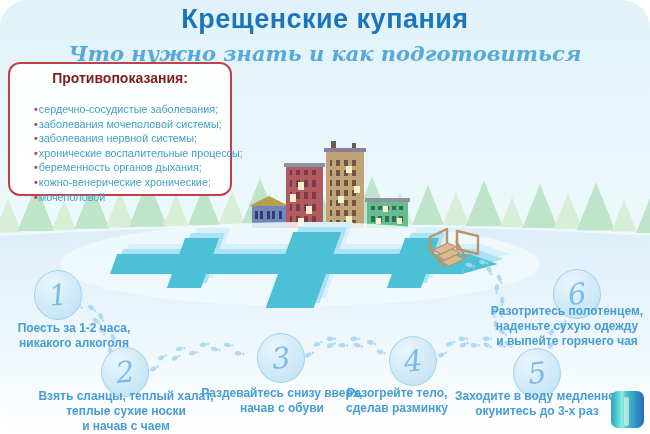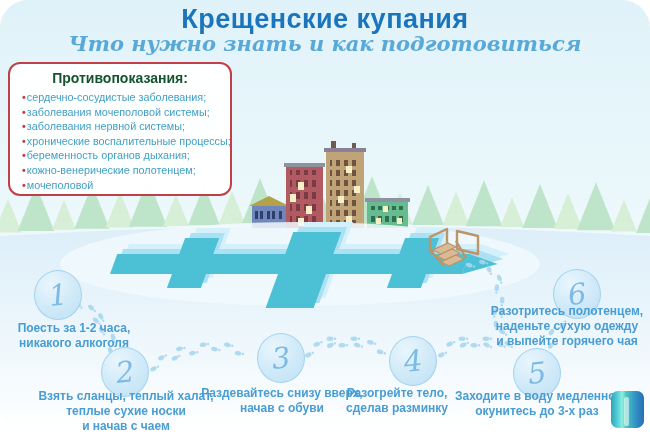--- a/index.html
+++ b/index.html
@@ -2,28 +2,28 @@
 <html><head>
 <meta charset="utf-8">
 <style>
   html,body{margin:0;padding:0;}
   body{width:650px;height:434px;font-family:"Liberation Sans",sans-serif;}
   .stage{position:relative;width:650px;height:434px;overflow:hidden;
          background:linear-gradient(180deg,#e0f2f9 0%,#e9f7fb 40%,#f6fbfd 75%,#fdfeff 100%);border-radius:28px;}
   #scene{position:absolute;left:0;top:0;z-index:1;}
   .title{position:absolute;left:0;top:4px;width:650px;text-align:center;z-index:3;
          color:#1b75bc;font-size:27px;font-weight:bold;letter-spacing:.5px;}
-  .subtitle{position:absolute;left:0;top:31px;width:650px;text-align:center;z-index:3;
+  .subtitle{position:absolute;left:0;top:41px;width:650px;text-align:center;z-index:3;
          font-family:"DejaVu Serif",serif;font-style:italic;font-weight:bold;
          color:#58a9d8;font-size:21px;}
   .alert{position:absolute;left:8px;top:62px;width:224px;height:134px;z-index:3;
          background:rgba(255,255,255,.96);border:2px solid #c0404a;border-radius:12px;
          box-sizing:border-box;padding:4px 6px 0 6px;}
-  .alert-title{text-align:center;color:#14532d;font-weight:bold;font-size:14px;margin:2px 0 3px 0;}
-  .alert ul{list-style:none;margin:4px;padding:0 0 0 2px;}
+  .alert-title{text-align:center;color:#7f1d1d;font-weight:bold;font-size:14px;margin:2px 0 3px 0;}
+  .alert ul{list-style:none;margin:16px;padding:0 0 0 2px;}
   .alert li{font-size:10.8px;line-height:14.6px;color:#43a0c6;white-space:nowrap;}
   .alert li .b{color:#c0404a;font-weight:bold;margin-right:1px;}
   .circle{position:absolute;width:46px;height:48px;border-radius:50%;z-index:3;
           background:radial-gradient(circle at 35% 28%,#e9f6fd 0%,#cfe9f8 55%,#bfe1f5 100%);
           border:1px solid #a2d2ee;display:flex;align-items:center;justify-content:center;}
   .circle span{font-family:"DejaVu Serif",serif;font-style:italic;
           font-size:29px;color:#7cbbe5;transform:rotate(-6deg);}
   .stext{position:absolute;z-index:3;text-align:center;white-space:pre-line;
          color:#489dd3;font-size:12px;line-height:15px;font-weight:bold;}
   .s1c{left:34px;top:270px}   .s1t{left:0px;width:148px;top:321px}
@@ -366,21 +366,21 @@
   <div class="subtitle">Что нужно знать и как подготовиться</div>
 
   <div class="alert">
     <div class="alert-title">Противопоказания:</div>
     <ul>
       <li><span class="b">•</span><span>сердечно-сосудистые заболевания;</span></li>
       <li><span class="b">•</span><span>заболевания мочеполовой системы;</span></li>
       <li><span class="b">•</span><span>заболевания нервной системы;</span></li>
       <li><span class="b">•</span><span>хронические воспалительные процессы;</span></li>
       <li><span class="b">•</span><span>беременность органов дыхания;</span></li>
-      <li><span class="b">•</span><span>кожно-венерические полотенцем;</span></li>
+      <li><span class="b">•</span><span>кожно-венерические хронические;</span></li>
       <li><span class="b">•</span><span>мочеполовой</span></li>
     </ul>
   </div>
 
   <div class="circle s1c">
       <span>1</span>
     </div>
   <div class="stext s1t">Поесть за 1-2 часа,
 никакого алкоголя</div>
 

